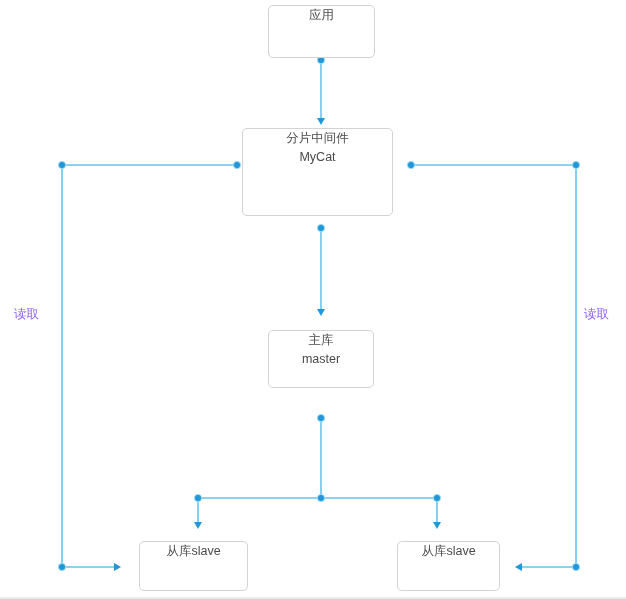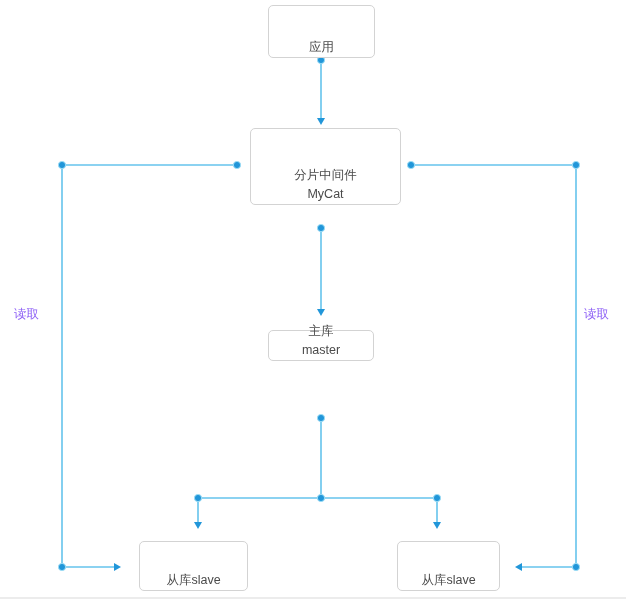--- a/index.html
+++ b/index.html
@@ -37,30 +37,30 @@
     stroke: none;
   }
   .node {
     position: absolute;
     background: #ffffff;
     border: 1px solid #d3d3d3;
     border-radius: 5px;
     display: flex;
     flex-direction: column;
     align-items: center;
-    justify-content: flex-end;
+    justify-content: flex-start;
     color: #4a4a4a;
     font-size: 12.5px;
     line-height: 19px;
     text-align: center;
     box-sizing: border-box;
   }
   .node-app        { left: 268px; top: 5px;   width: 107px; height: 53px; }
-  .node-mycat      { left: 242px; top: 128px; width: 151px; height: 77px; margin-left: 8px; }
-  .node-master     { left: 268px; top: 330px; width: 106px; height: 31px; }
+  .node-mycat      { left: 242px; top: 128px; width: 151px; height: 88px; }
+  .node-master     { left: 268px; top: 330px; width: 106px; height: 58px; }
   .node-slave-left { left: 139px; top: 541px; width: 109px; height: 50px; }
   .node-slave-right{ left: 397px; top: 541px; width: 103px; height: 50px; }
   .edge-label {
     position: absolute;
     color: #8b5cf6;
     font-size: 12.5px;
     line-height: 16px;
   }
   .read-left  { left: 14px;  top: 306px; }
   .read-right { left: 584px; top: 306px; }

